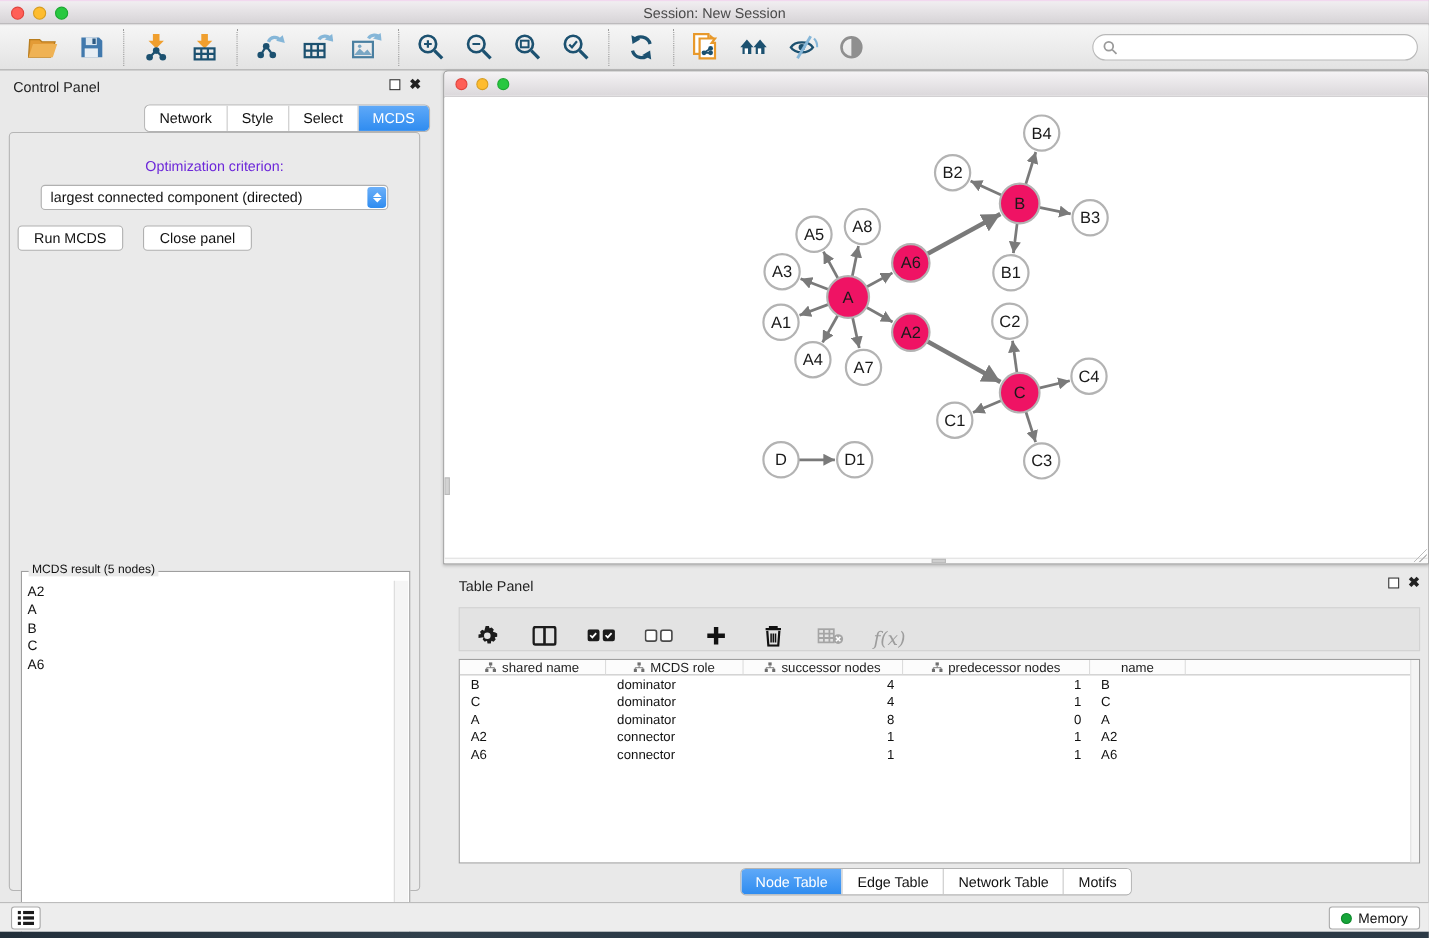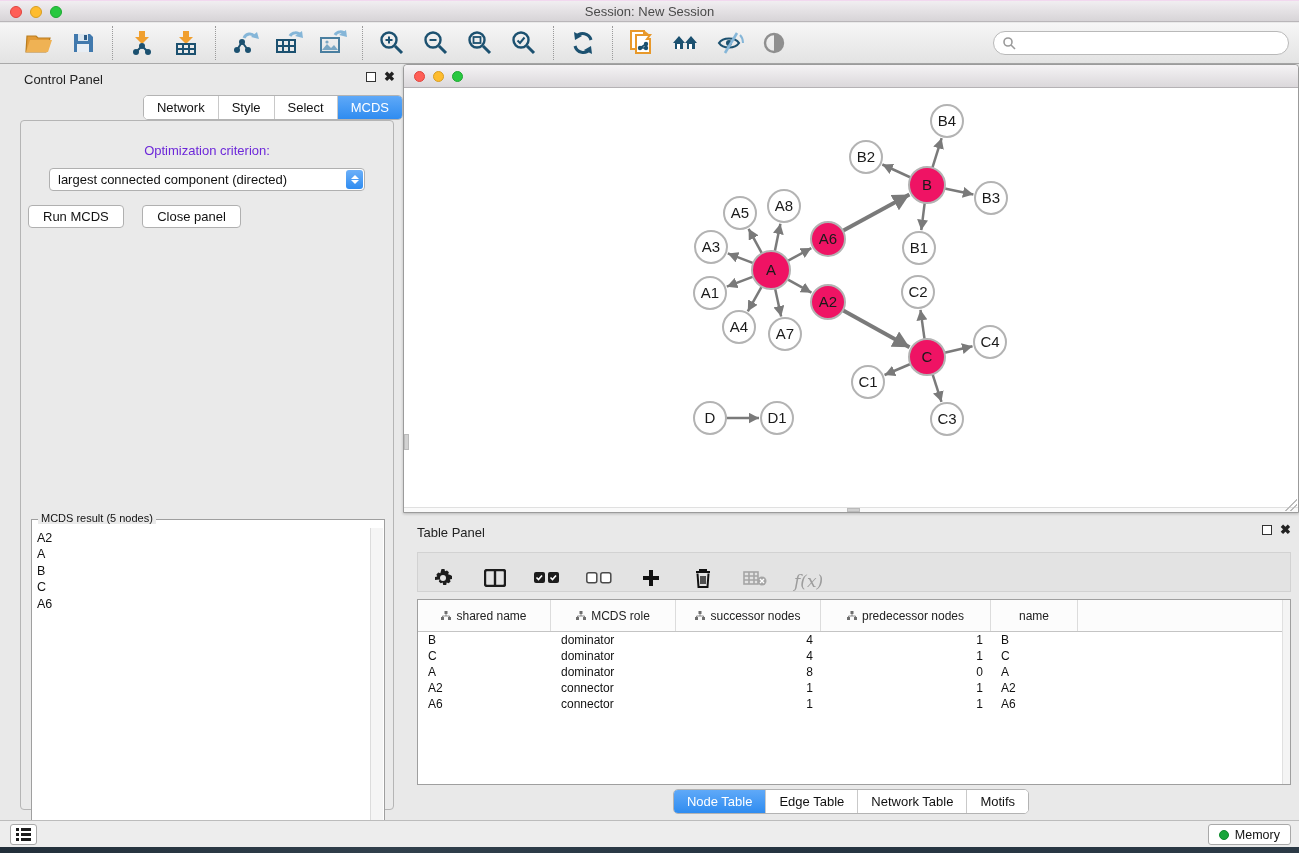--- a/index.html
+++ b/index.html
@@ -25,21 +25,21 @@
     display:flex; align-items:center; padding-left:10px; }
   .tgroup{ display:flex; align-items:center; gap:14px; padding:0 14px; }
   .tsep{ width:0; height:34px; border-left:1px dotted #9a9a9a; }
   .ticon{ width:30px; height:30px; display:flex; align-items:center; justify-content:center; }
   .searchbox{ position:absolute; right:10px; top:8px; width:296px; height:24px;
     background:#fff; border:1px solid #b9b9b9; border-radius:12px;
     display:flex; align-items:center; padding-left:8px; }
   .searchbox input{ border:none; outline:none; flex:1; height:18px; font-size:12px;
     background:transparent; font-family:"Liberation Sans",sans-serif;}
   
-  .control-panel{ position:absolute; left:12px; top:64px; width:391px; height:753px;text-decoration:underline; }
+  .control-panel{ position:absolute; left:0; top:64px; width:391px; height:753px;text-decoration:underline; }
   .cp-header{ position:absolute; left:12px; top:8px; font-size:13px; color:#222; }
   .win-btns{ position:absolute; right:8px; top:8px; display:flex; gap:8px; align-items:center;}
   .float-ic{ width:10px; height:10px; border:1.6px solid #333; background:#fff;}
   .close-ic{ font-size:13px; font-weight:bold; color:#222; line-height:10px;}
   .seg{ display:inline-flex; border:1px solid #b3b3b3; border-radius:5px;
     overflow:hidden; background:#fff; }
   .seg .tab{ padding:4px 13px; font-size:13px; color:#111; border-left:1px solid #c9c9c9;
     background:#fff; white-space:nowrap;}
   .seg .tab:first-child{ border-left:none; }
   .seg .tab.active{ background:linear-gradient(#5fa9f8,#2f8cf0); color:#fff; }
@@ -88,21 +88,21 @@
   }
   
   .table-panel{ position:absolute; left:403px; top:517px; width:896px; height:303px;text-decoration:underline; }
   .tp-header{ position:absolute; left:14px; top:8px; font-size:13px; color:#222;}
   .tp-toolbar{ position:absolute; left:14px; top:35px; width:874px; height:40px;
     background:#e3e3e3; border:1px solid #d2d2d2; display:flex; align-items:flex-end; gap:26px; padding-left:12px;}
   .tp-toolbar .ic{ display:flex; align-items:center; justify-content:center; width:26px; height:26px;}
   .fx-label{ font-family:"DejaVu Serif", serif; font-style:italic; font-size:17px; color:#9d9d9d; }
   .data-table{ position:absolute; left:14px; top:82px; width:874px; height:186px;
     background:#fff; border:1px solid #9f9f9f; overflow:hidden;}
-  .thead{ display:flex; height:32px; border-bottom:1px solid #c4c4c4; background:#fcfcfc; }
+  .thead{ display:flex; height:14px; border-bottom:1px solid #c4c4c4; background:#fcfcfc; }
   .th{ display:flex; align-items:center; justify-content:center; gap:5px;
     font-size:12px; color:#222; border-right:1px solid #dcdcdc; height:100%;}
   .trow{ display:flex; height:16px; align-items:center; font-size:12px; }
   .td{ overflow:hidden; white-space:nowrap; }
   .td.l{ padding-left:10px; text-align:left;}
   .td.r{ padding-right:8px; text-align:right;}
   .tbl-vscroll{ position:absolute; right:0; top:0; width:8px; height:100%;
     background:#f4f4f4; border-left:1px solid #e0e0e0;}
   .tp-tabsbar{ position:absolute; left:0; top:272px; width:100%; text-align:center;}
   

